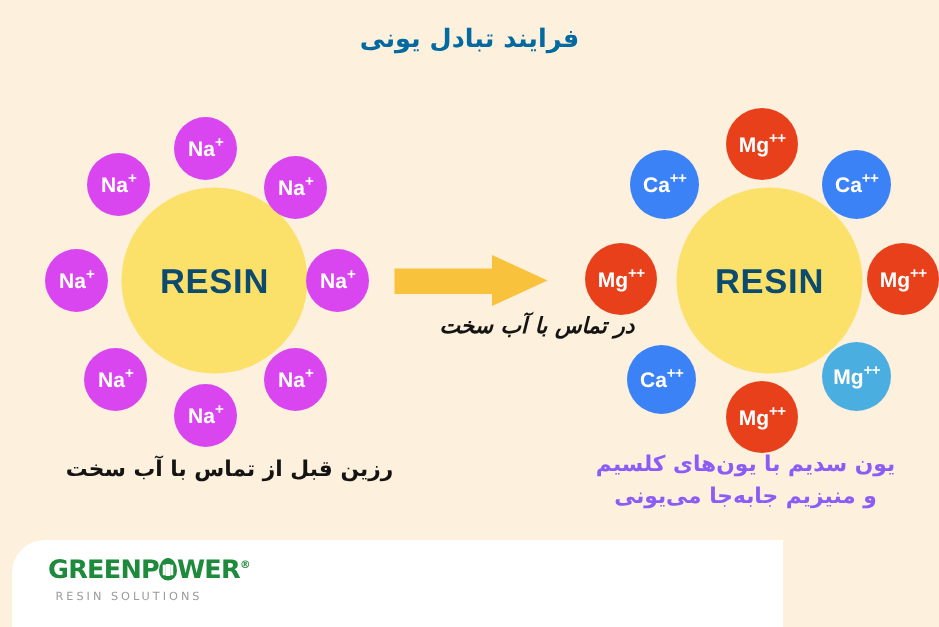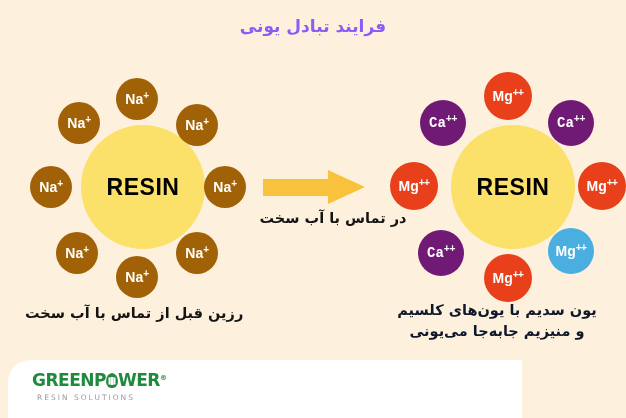--- a/index.html
+++ b/index.html
@@ -24,21 +24,21 @@
 
   
   .title {
     position: absolute;
     top: 16px;
     left: 0;
     width: 626px;
     text-align: center;
     font-size: 17px;
     font-weight: bold;
-    color: #8b5cf6;
+    color: #0369a1;
     letter-spacing: 0px;
     direction: rtl;
   }
 
   
   .cluster {
     position: absolute;
     width: 250px;
     height: 230px;
   }
@@ -55,21 +55,21 @@
     border-radius: 50%;
     background: #fbe069;
     display: flex;
     align-items: center;
     justify-content: center;
   }
   .resin-label {
     font-family: "Liberation Sans", sans-serif;
     font-size: 23px;
     font-weight: bold;
-    color: #000000;
+    color: #0c4a6e;
     letter-spacing: 0.5px;
     direction: ltr;
   }
 
   .ion {
     position: absolute;
     border-radius: 50%;
     display: flex;
     align-items: center;
     justify-content: center;
@@ -80,22 +80,22 @@
     line-height: 1;
   }
   .ion .sym { display: inline-block; }
   .ion .chg {
     font-size: 0.72em;
     position: relative;
     top: -0.30em;
     letter-spacing: -0.5px;
   }
 
-  .ion-na { background: #a16207; width: 42px; height: 42px; font-size: 14px; }
-  .ion-ca { background: #701a75; width: 46px; height: 46px; font-size: 14px; font-family: Liberation Mono, monospace; }
+  .ion-na { background: #d946ef; width: 42px; height: 42px; font-size: 14px; }
+  .ion-ca { background: #3b82f6; width: 46px; height: 46px; font-size: 14px; }
   .ion-mg { background: #e8401a; width: 48px; height: 48px; font-size: 14px; }
   .ion-mg-blue { background: #4aafe0; width: 46px; height: 46px; font-size: 14px; }
 
   
   .arrow-wrap {
     position: absolute;
     left: 263px;
     top: 170px;
     width: 105px;
     height: 34px;
@@ -117,48 +117,48 @@
     border-top: 17px solid transparent;
     border-bottom: 17px solid transparent;
     border-left: 37px solid #f9c23c;
   }
 
   .arrow-caption {
     position: absolute;
     left: 243px;
     top: 210px;
     width: 180px;
-    text-align: center;
     font-size: 14.5px;
     font-weight: bold;
     color: #141414;
     direction: rtl;
+    font-style: italic;
   }
 
   
   .caption-left {
     position: absolute;
-    left: 25px;
+    left: 8px;
     top: 305px;
     width: 290px;
-    text-align: left;
+    text-align: center;
     font-size: 14.5px;
     font-weight: bold;
     color: #141414;
     direction: rtl;
   }
   .caption-right {
     position: absolute;
     left: 372px;
     top: 300px;
     width: 250px;
     text-align: center;
     font-size: 14.5px;
     font-weight: bold;
-    color: #0f172a;
+    color: #8b5cf6;
     line-height: 1.45;
     direction: rtl;
   }
   .caption-right .ln { display: block; }
 
   
   .footer {
     position: absolute;
     left: 8px;
     bottom: 0;

